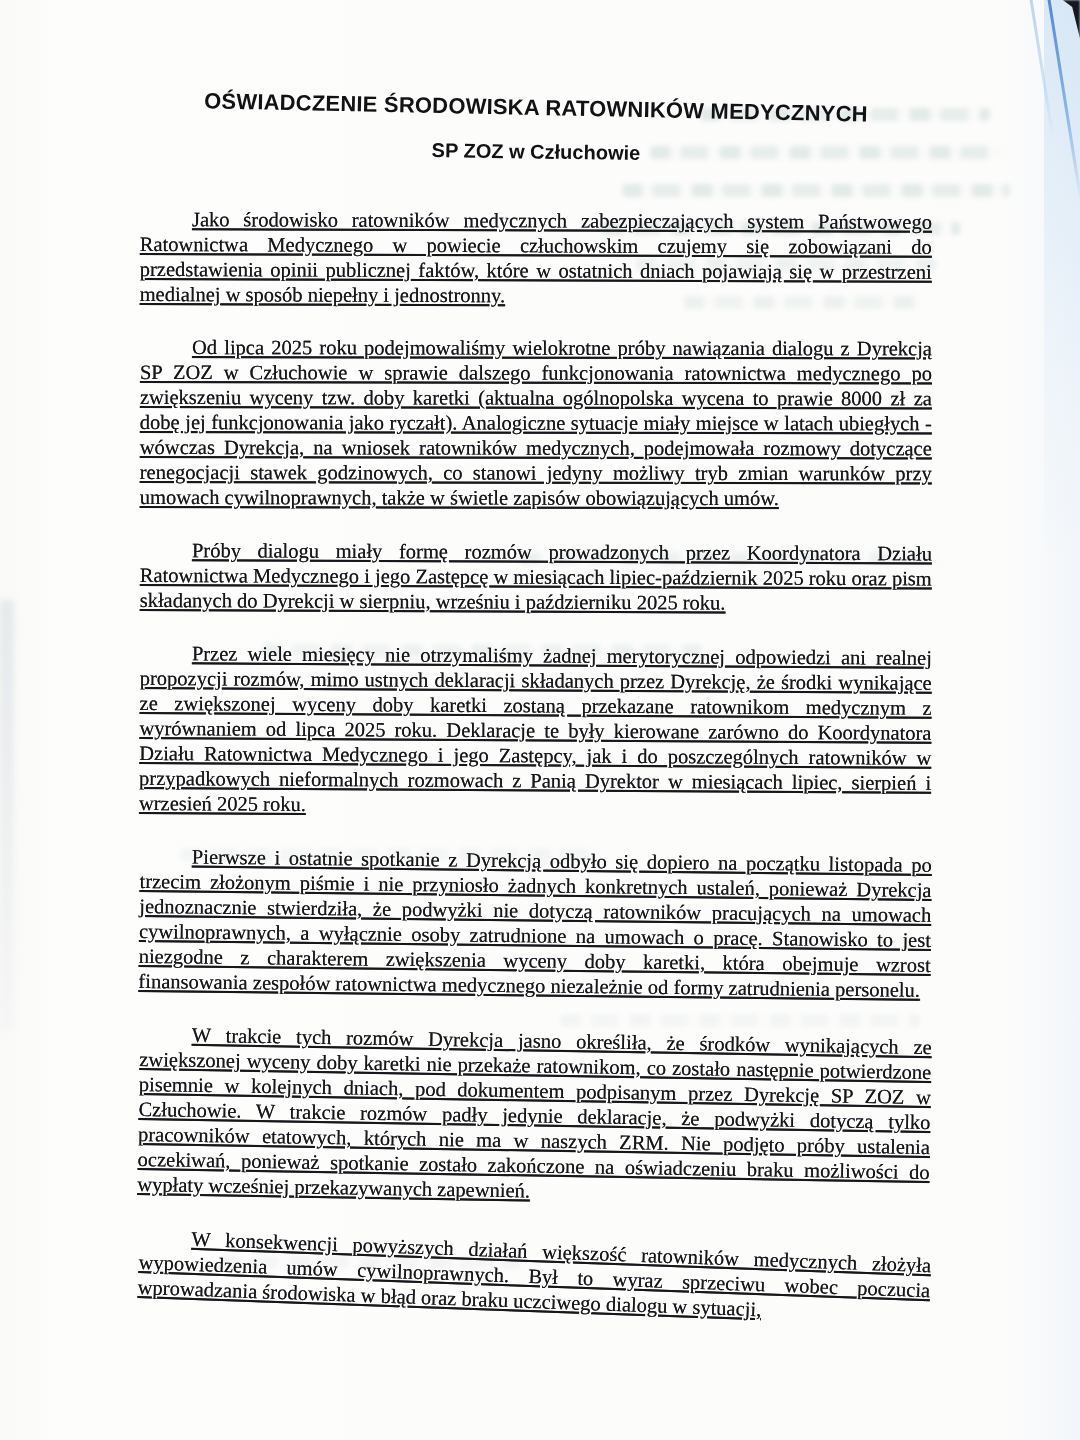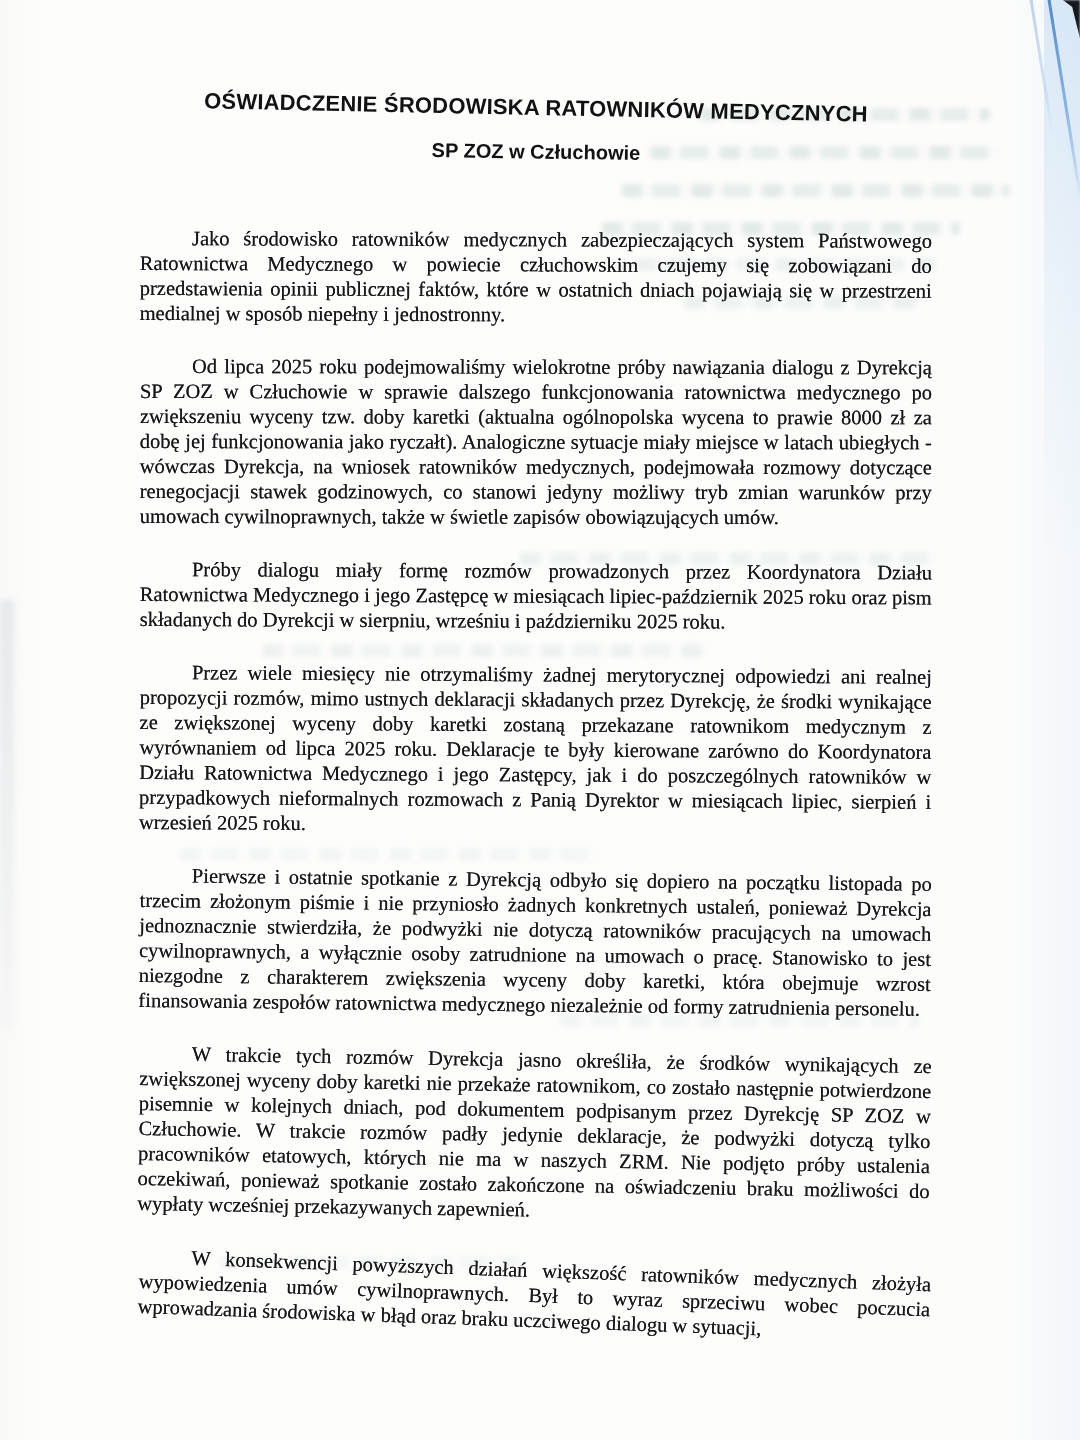--- a/index.html
+++ b/index.html
@@ -93,21 +93,21 @@
   }
   .body-text p {
     margin: 0 0 28px 0;
     font-size: 20.5px;
     line-height: 25px;
     text-align: justify;
     text-indent: 52px;
     text-shadow: 0 0 0.5px rgba(22,22,28,0.85);
     transform-origin: left top;
   }
-  .body-text { margin-top: 66px; }
+  .body-text { margin-top: 47px; text-decoration: underline; }
   .p1 { transform: rotate(0.20deg); }
   .p2 { transform: rotate(0.10deg); }
   .p3 { transform: rotate(0.25deg); }
   .p4 { transform: rotate(0.35deg); }
   .p5 { transform: rotate(0.65deg); }
   .p6 { transform: rotate(0.95deg); }
   .p7 { transform: rotate(2.05deg); }
 </style>
 </head>
 <body>

